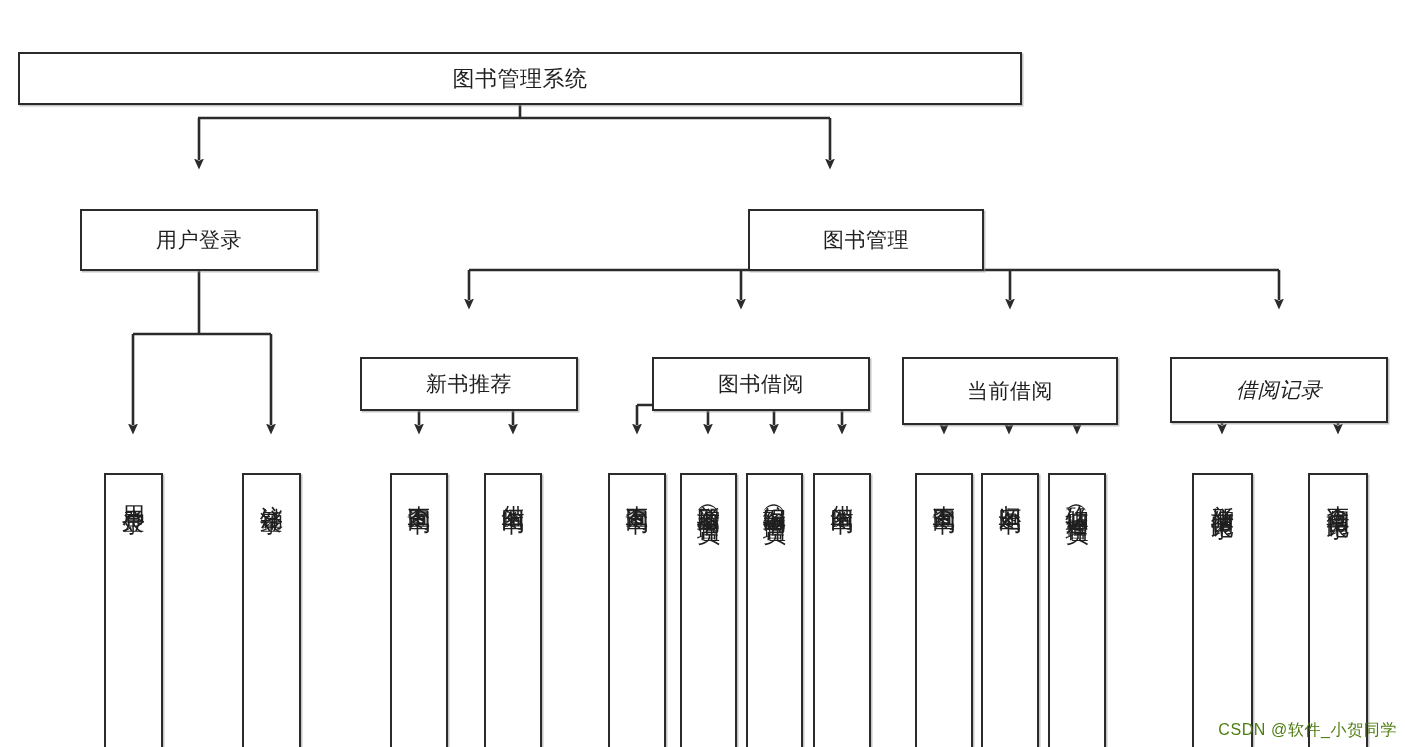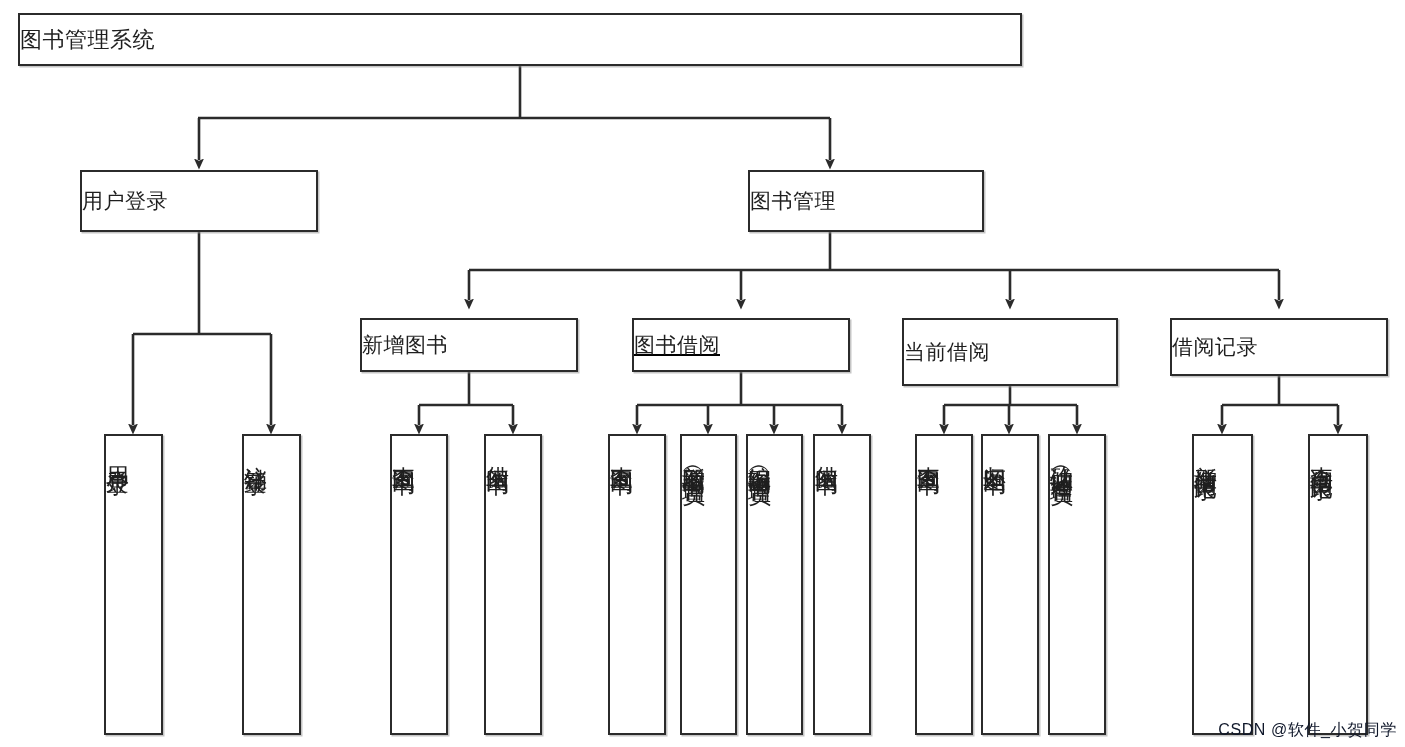--- a/index.html
+++ b/index.html
@@ -26,22 +26,23 @@
     height: 747px;
     pointer-events: none;
   }
   .node {
     position: absolute;
     box-sizing: border-box;
     background: #ffffff;
     border: 2px solid #2b2b2b;
     display: flex;
     align-items: center;
-    justify-content: flex-start;
+    justify-content: center;
     box-shadow: 1.5px 1.5px 0 rgba(150,150,150,0.55);
+    margin-top: 39px;
   }
   .node .label {
     color: #1f1f1f;
     line-height: 1.18;
     white-space: pre;
     text-align: center;
   }
   .node.horiz .label {
     font-size: 21px;
     letter-spacing: 0.5px;
@@ -59,21 +60,21 @@
     text-orientation: upright;
     font-size: 23px;
     letter-spacing: 2.5px;
     line-height: 1;
   }
   .watermark {
     position: absolute;
     right: 8px;
     bottom: 6px;
     font-size: 16px;
-    color: #0f172a;
+    color: #4d7c0f;
     letter-spacing: 0.6px;
     white-space: nowrap;
   }
 </style>
 </head>
 <body>
 
 <div id="diagram-root">
 
   <svg class="connectors" viewBox="0 0 1405 747" xmlns="http://www.w3.org/2000/svg">
@@ -131,29 +132,29 @@
   </div>
 
   <div class="node horiz" style="left:80px; top:170px; width:238px; height:62px;">
     <span class="label">用户登录</span>
   </div>
   <div class="node horiz" style="left:748px; top:170px; width:236px; height:62px;">
     <span class="label">图书管理</span>
   </div>
 
   <div class="node horiz" style="left:360px; top:318px; width:218px; height:54px;">
-    <span class="label">新增图书</span>
-  </div>
-  <div class="node horiz" style="left:632px; top:318px; width:218px; height:54px;text-decoration:underline;">
+    <span class="label">新书推荐</span>
+  </div>
+  <div class="node horiz" style="left:652px; top:318px; width:218px; height:54px;">
     <span class="label">图书借阅</span>
   </div>
   <div class="node horiz" style="left:902px; top:318px; width:216px; height:68px;">
     <span class="label">当前借阅</span>
   </div>
-  <div class="node horiz" style="left:1170px; top:318px; width:218px; height:58px;">
+  <div class="node horiz" style="left:1170px; top:318px; width:218px; height:66px;font-style:italic;">
     <span class="label">借阅记录</span>
   </div>
 
   <div class="node vert" style="left:104px; top:434px; width:59px; height:301px;">
     <span class="label">用户登录</span>
   </div>
   <div class="node vert" style="left:242px; top:434px; width:59px; height:301px;">
     <span class="label">注销登录</span>
   </div>
 

